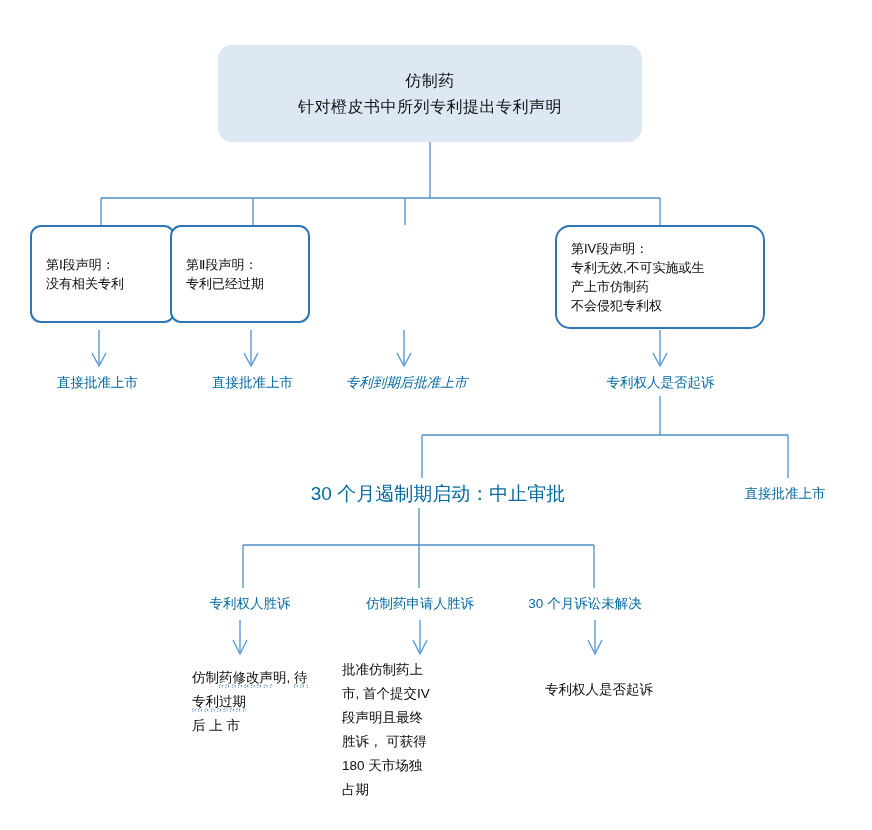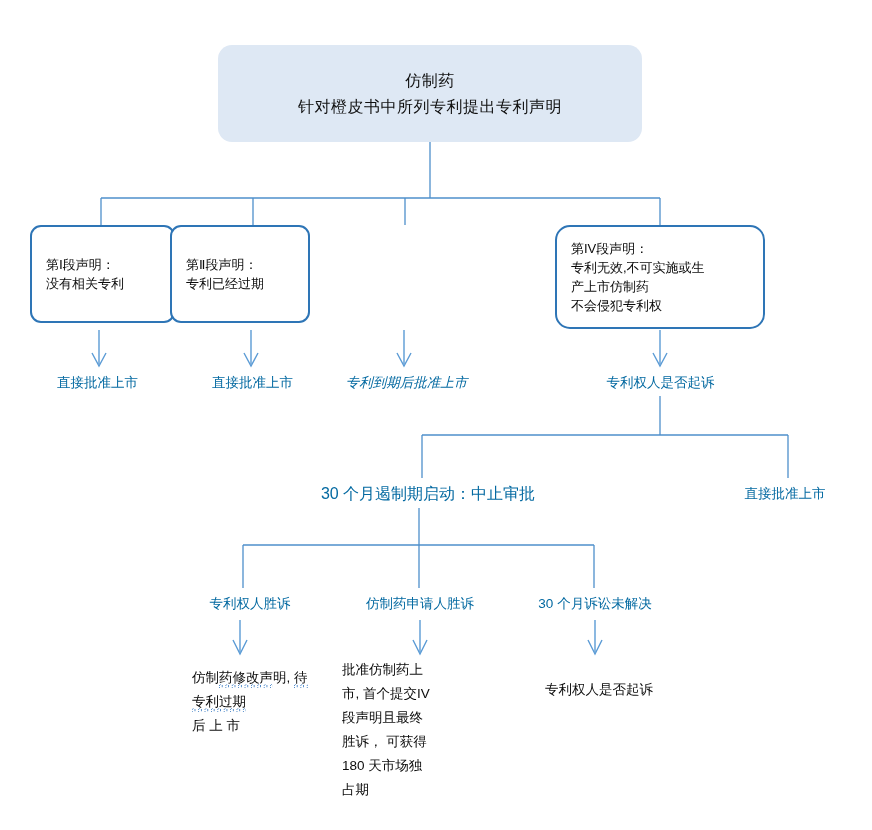--- a/index.html
+++ b/index.html
@@ -42,26 +42,26 @@
     position:absolute;font-size:13.5px;line-height:20px;color:#0369a1;
     white-space:pre-line;
   }
   .label.center{text-align:center;}
 
   .lbl-out1{left:0px;top:373px;width:195px;}
   .lbl-out2{left:155px;top:373px;width:195px;}
   .lbl-out3{left:299px;top:373px;width:215px;font-style:italic;}
   .lbl-out4{left:558px;top:373px;width:205px;}
 
-  .lbl-stay{left:198px;top:484px;width:460px;font-size:16px;}
+  .lbl-stay{left:208px;top:484px;width:460px;font-size:19px;}
   .lbl-direct{left:690px;top:484px;width:190px;}
 
   .lbl-w1{left:160px;top:594px;width:180px;}
   .lbl-w2{left:330px;top:594px;width:180px;}
-  .lbl-w3{left:500px;top:594px;width:190px;}
+  .lbl-w3{left:490px;top:594px;width:190px;}
 
   
   .block{
     position:absolute;font-size:13.5px;line-height:24px;color:#0b0b0b;
     white-space:pre-line;
   }
   .blk-1{left:192px;top:666px;width:120px;}
   .blk-2{left:342px;top:658px;width:115px;}
   .blk-3{left:545px;top:678px;width:150px;}
 

